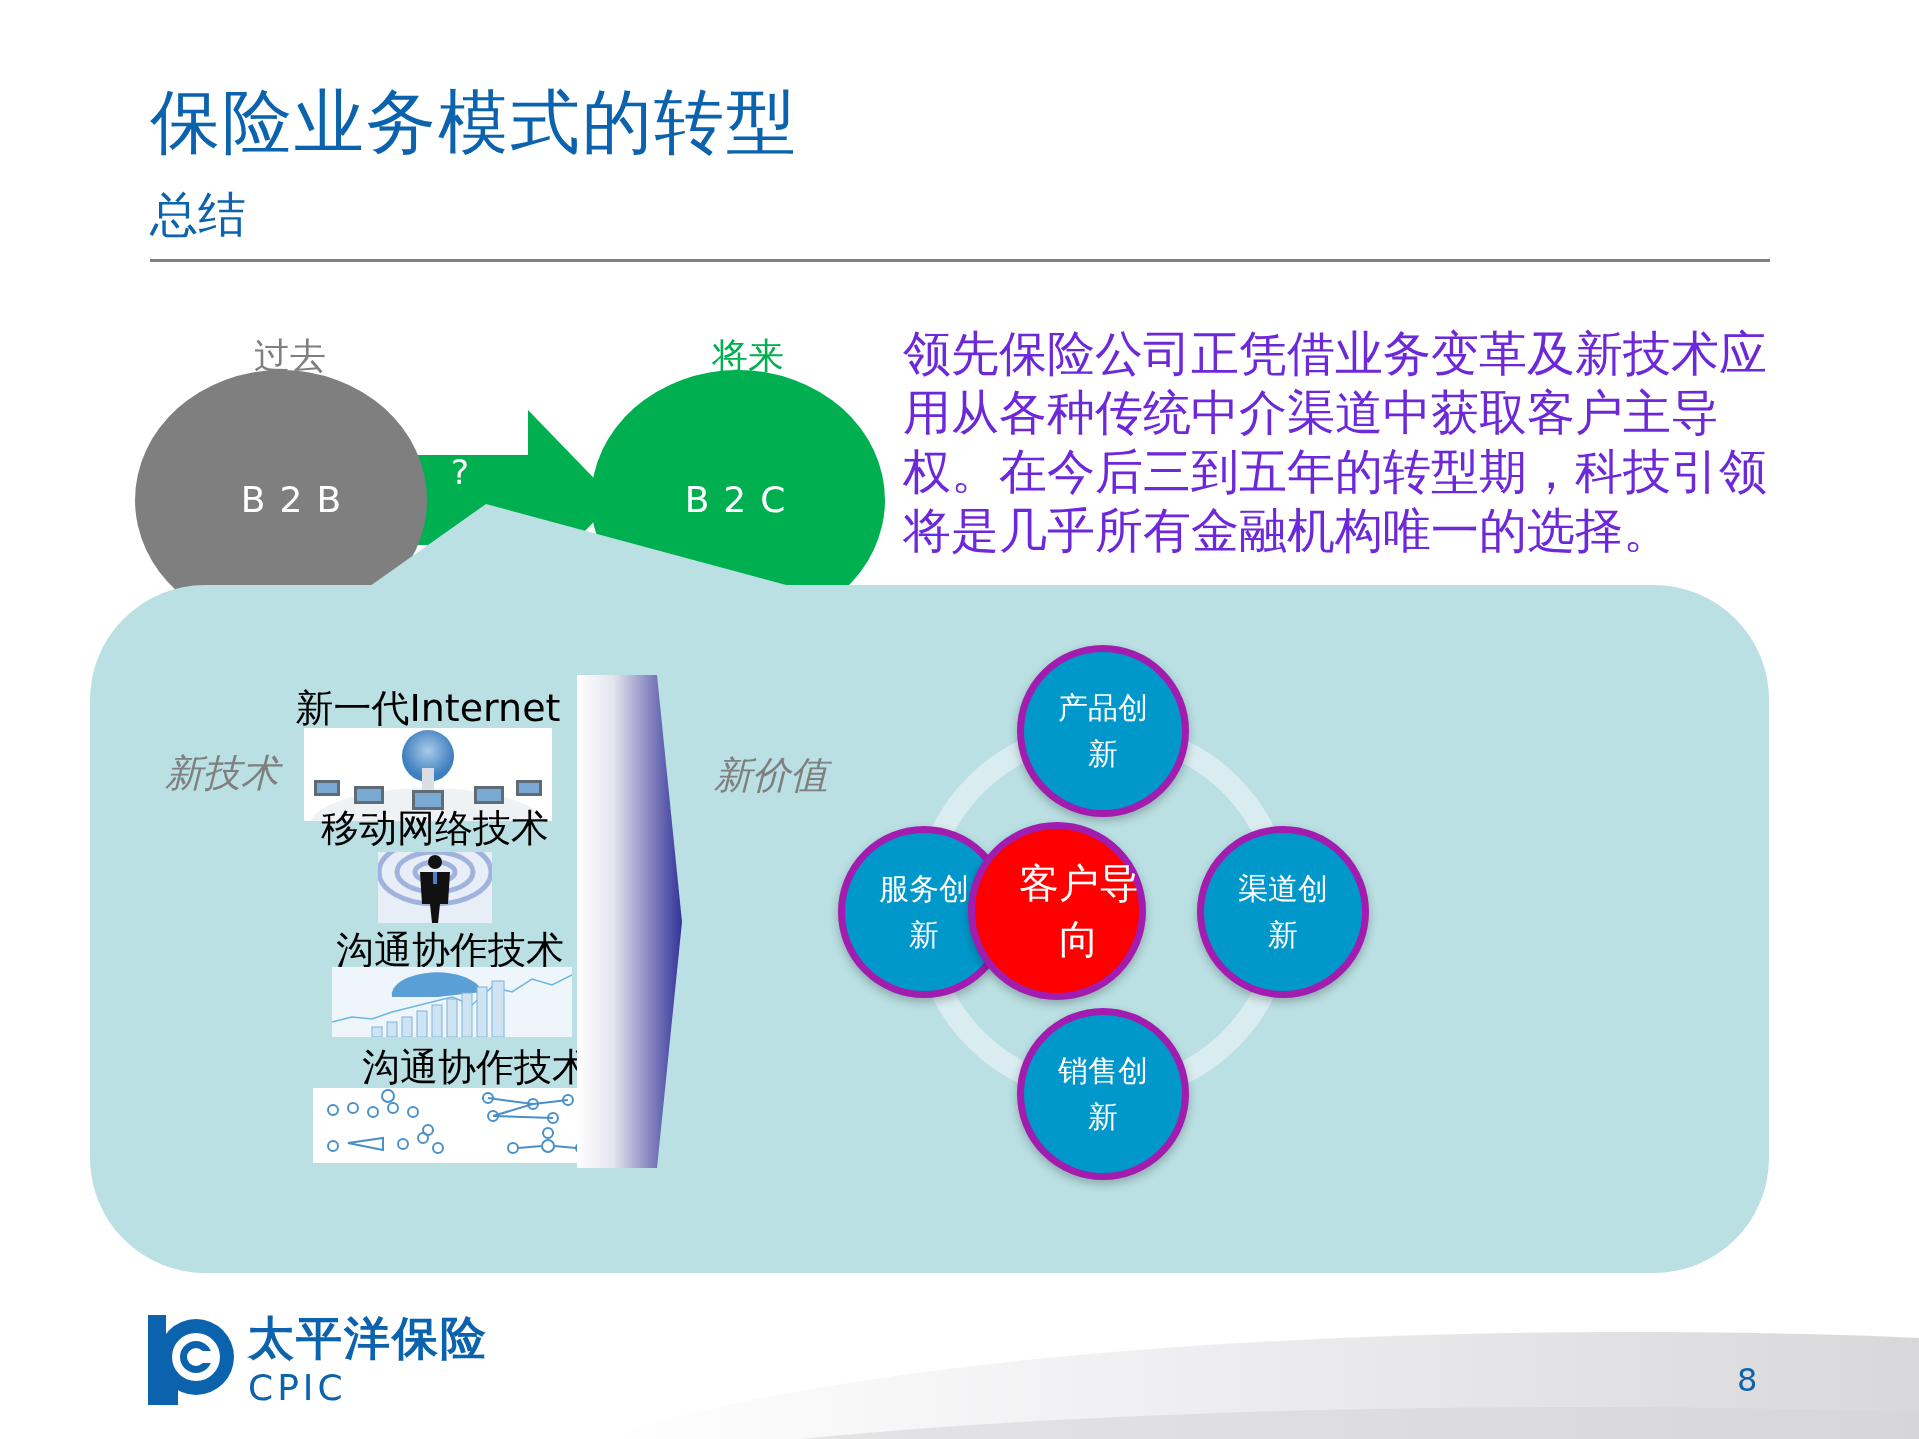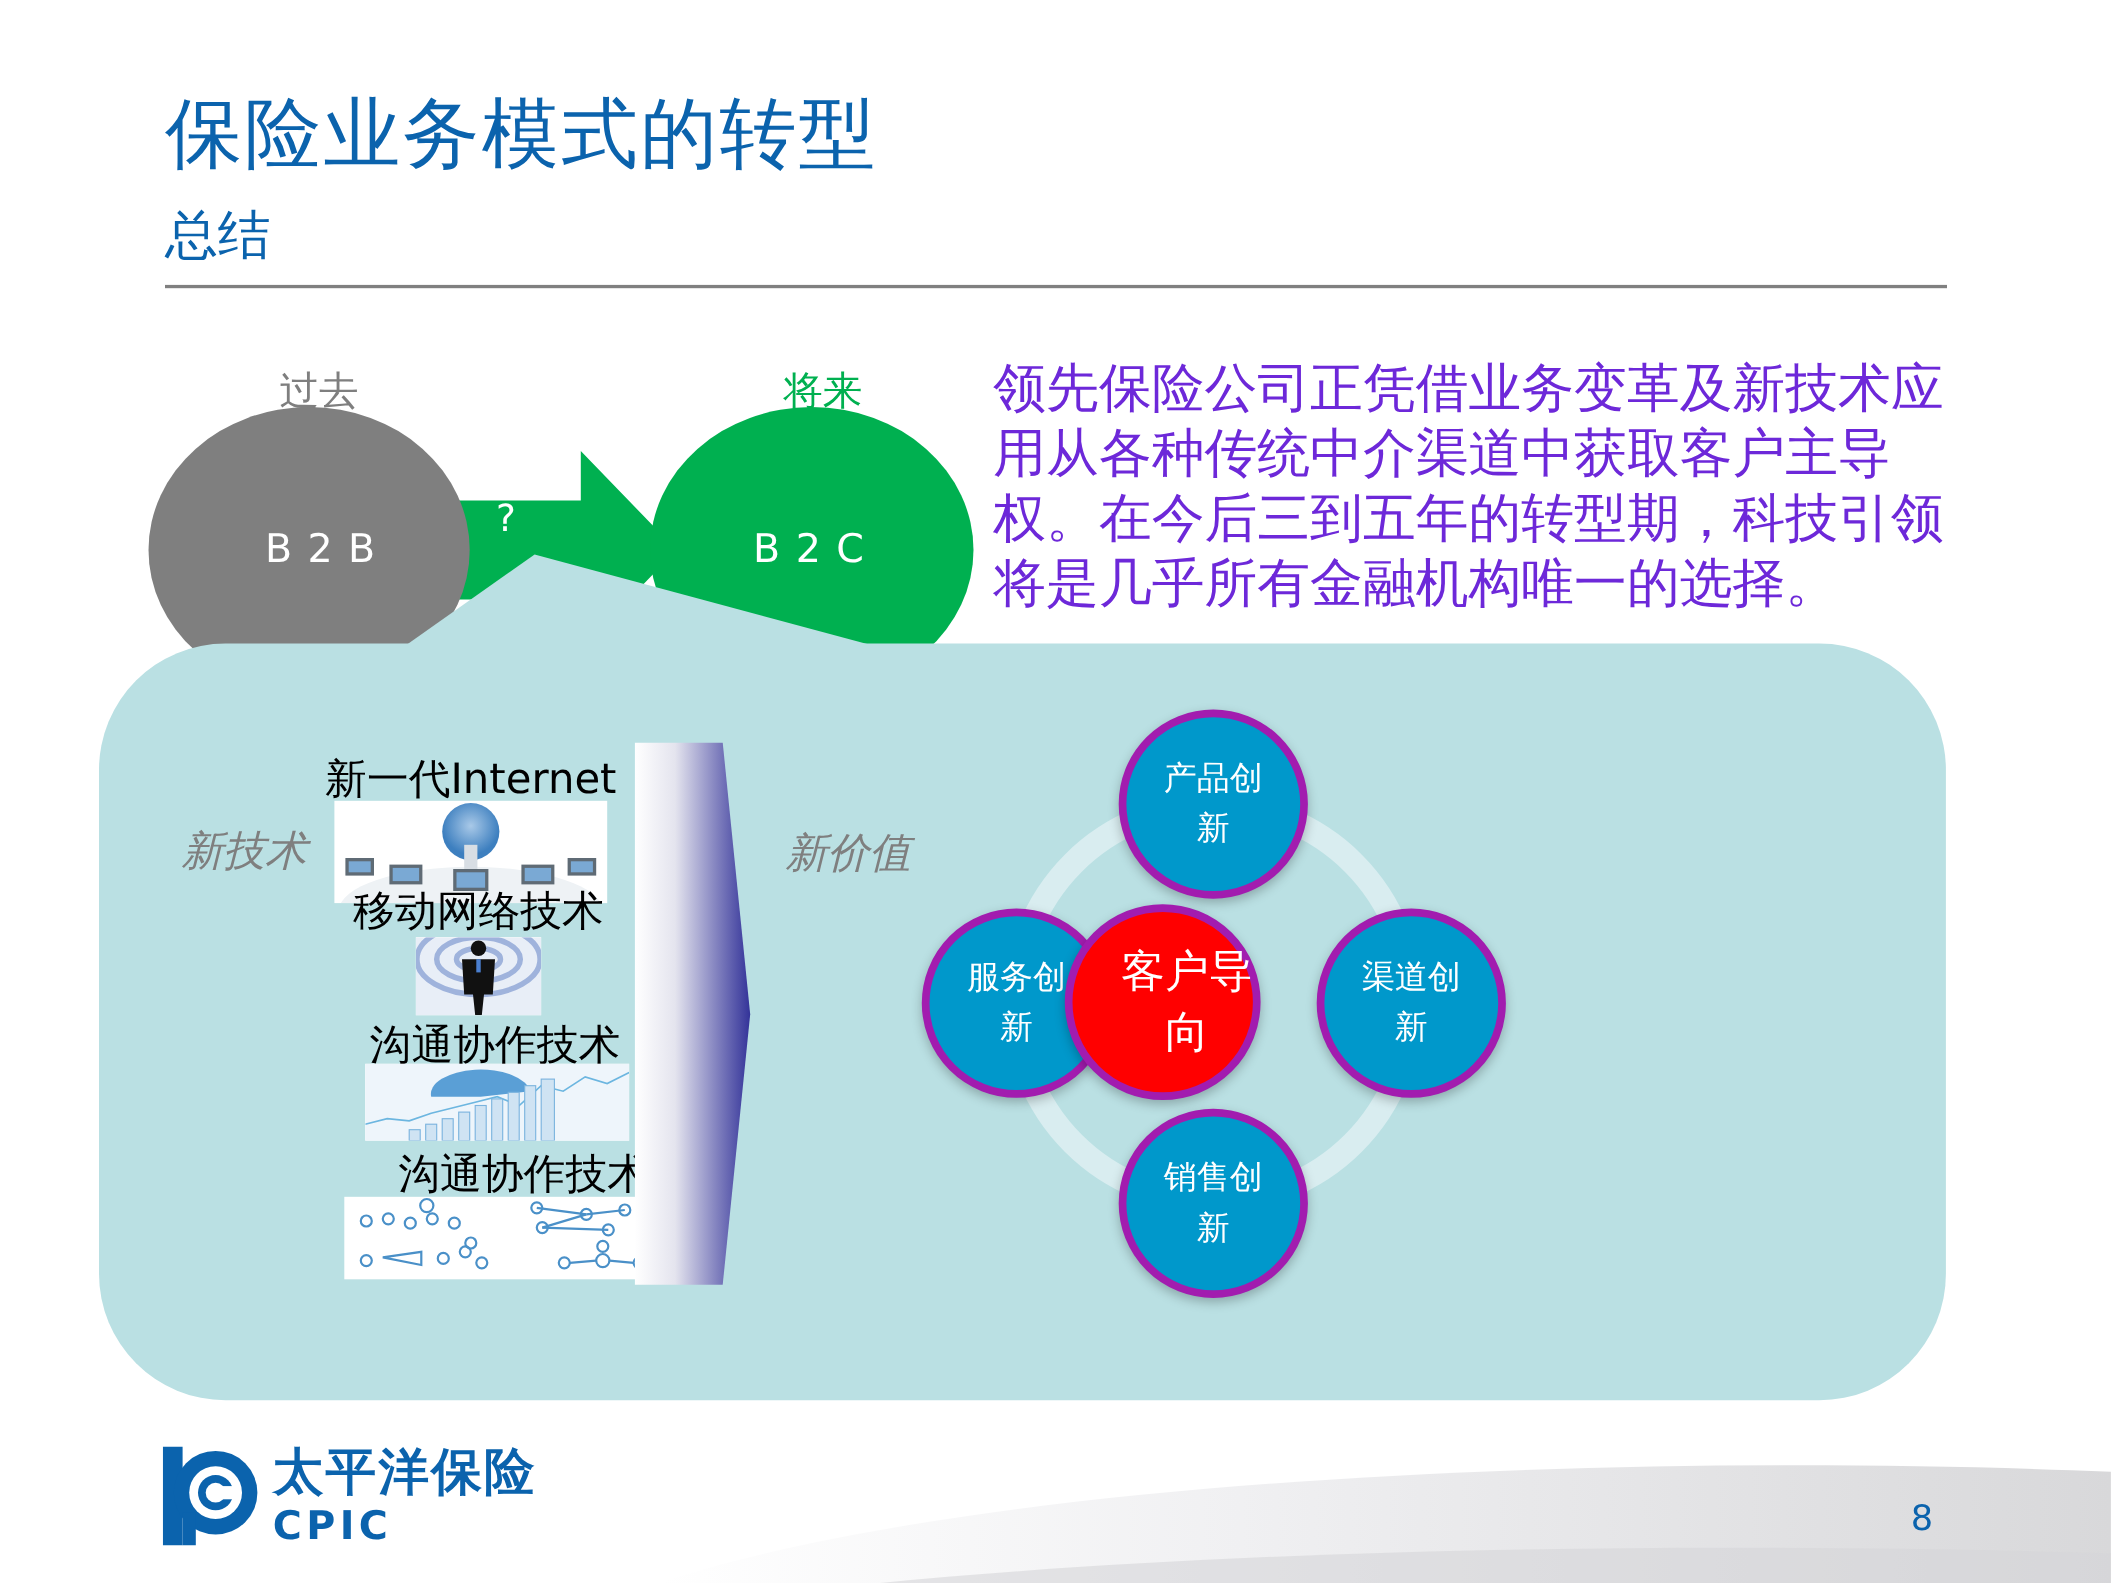--- a/index.html
+++ b/index.html
@@ -19,21 +19,21 @@
   .qmark{left:460px;top:472px;color:#fff;font-size:34px;line-height:1;transform:translate(-50%,-50%);}
   .para{left:903px;top:324px;width:880px;font-size:48px;line-height:59px;color:#6d28d9;}
   .side-label{font-size:38px;color:#7f7f7f;font-style:italic;line-height:1;transform:translate(-50%,-50%);}
   .tech-label{font-size:38px;color:#000;line-height:1;white-space:nowrap;transform:translate(-50%,-50%);}
   .img-box{background:#fff;overflow:hidden;}
   .circle{border-radius:50%;background:#0098cb;border:7px solid #a21caf;box-sizing:border-box;display:flex;align-items:center;justify-content:center;text-align:center;color:#fff;font-size:30px;line-height:46px;box-shadow:0 4px 10px rgba(0,0,0,0.25);}
   .circle.center{background:#ff0000;font-size:40px;line-height:56px;}
   .footer-band{left:0;top:1320px;width:1919px;height:119px;}
   .page-num{left:1737px;top:1364px;color:#0b63ad;font-size:32px;line-height:1;}
   .logo-text{left:248px;top:1315px;color:#0b63ad;font-size:46px;font-weight:bold;line-height:1;letter-spacing:2px;}
-  .logo-sub{left:248px;top:1370px;color:#0b63ad;font-size:36px;font-weight:bold;line-height:1;letter-spacing:4px;}
+  .logo-sub{left:248px;top:1370px;color:#0b63ad;font-size:36px;font-weight:normal;line-height:1;letter-spacing:4px;}
 </style>
 </head>
 <body>
 
 <div class="abs title">保险业务模式的转型</div>
 <div class="abs subtitle">总结</div>
 <div class="abs rule"></div>
 
 <div class="abs era past-label">过去</div>
 <div class="abs era future-label">将来</div>

